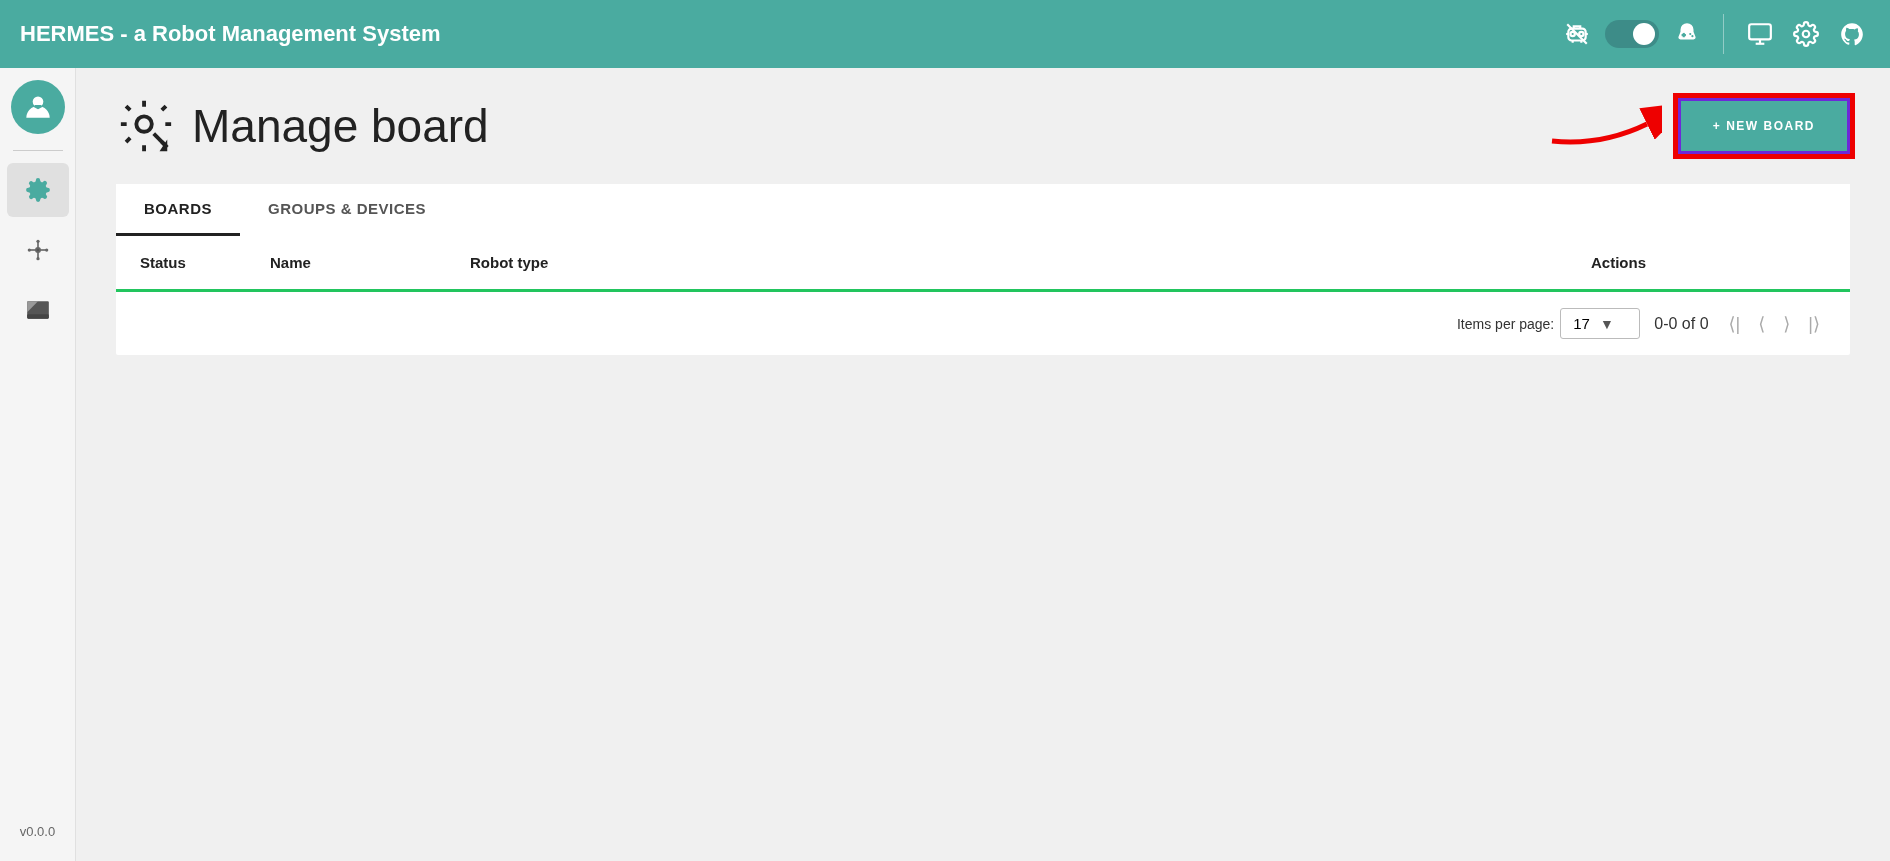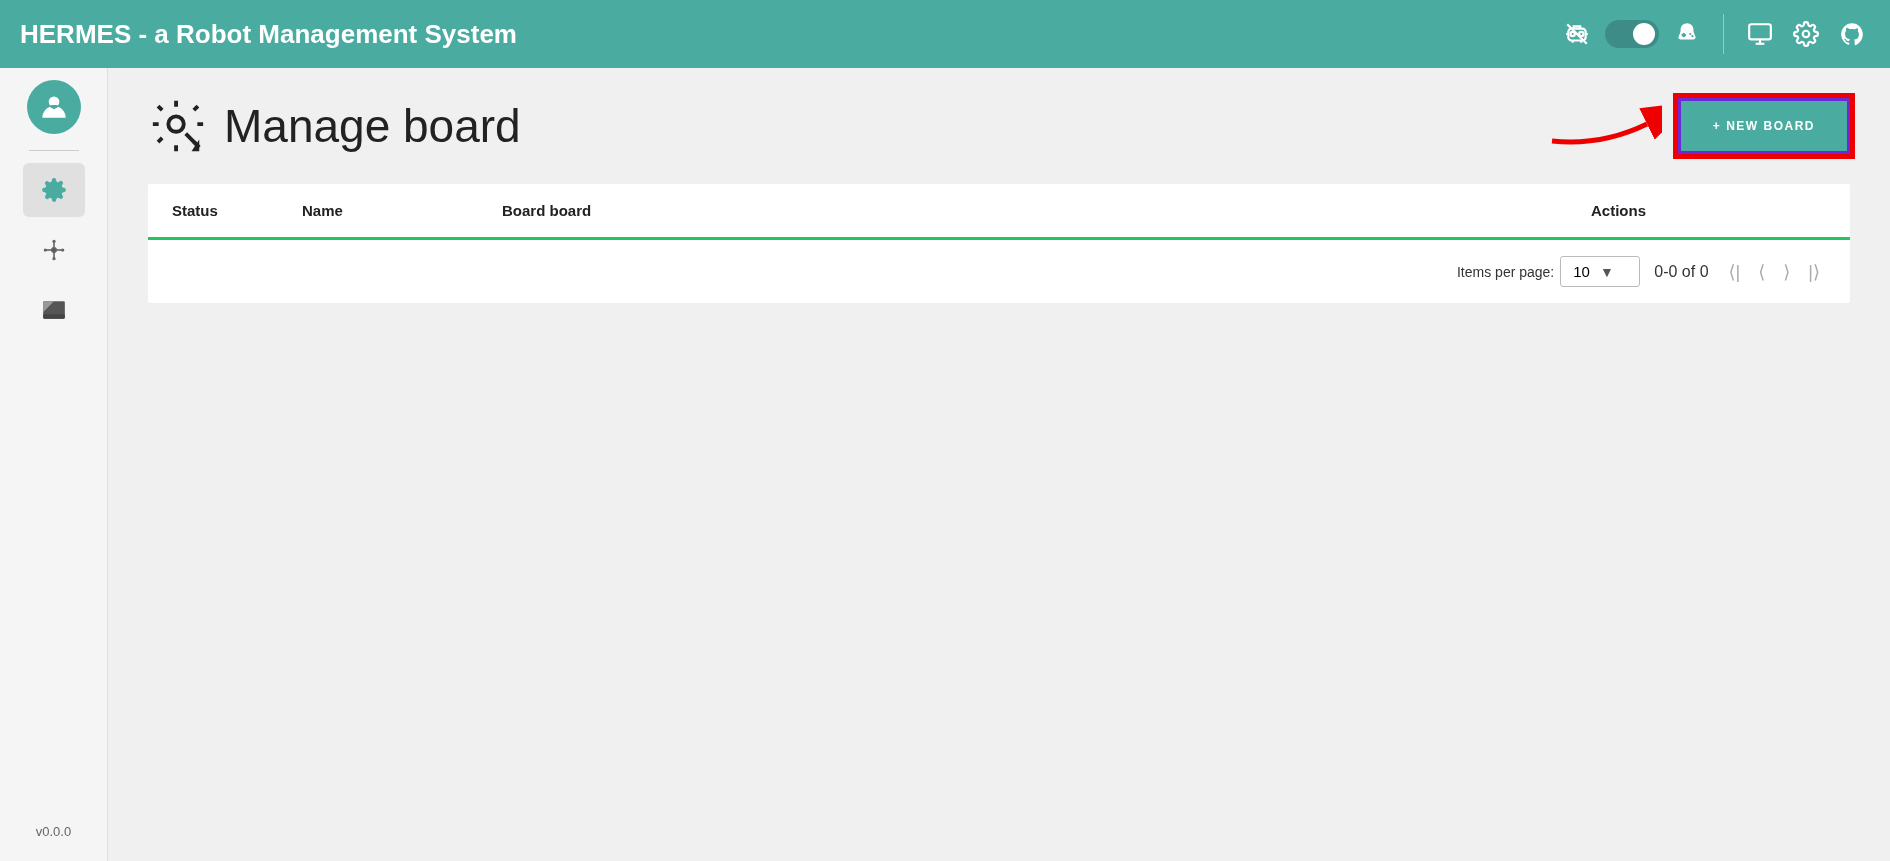--- a/index.html
+++ b/index.html
@@ -9,21 +9,21 @@
     .navbar {
       background: #4aaba0;
       height: 68px;
       display: flex;
       align-items: center;
       padding: 0 20px;
       flex-shrink: 0;
     }
     .navbar-title {
       color: white;
-      font-size: 26px;
+      font-size: 22px;
       font-weight: 600;
       flex: 1;
     }
     .navbar-icons {
       display: flex;
       align-items: center;
       gap: 10px;
     }
     .navbar-icon {
       color: white;
@@ -62,21 +62,21 @@
 
     
     .main-layout {
       display: flex;
       flex: 1;
       overflow: hidden;
     }
 
     
     .sidebar {
-      width: 108px;
+      width: 76px;
       background: #f5f5f5;
       border-right: 1px solid #e0e0e0;
       display: flex;
       flex-direction: column;
       align-items: center;
       padding: 12px 0;
       flex-shrink: 0;
     }
     .sidebar-avatar {
       width: 54px;
@@ -409,33 +409,37 @@
             </marker>
           </defs>
           <path d="M 10,45 Q 60,50 105,28" stroke="#e00" stroke-width="5" fill="none" marker-end="url(#arrowhead)"></path>
         </svg>
         <button class="new-board-btn">+ NEW BOARD</button>
       </div>
     </div>
 
     <div class="table-panel">
 
+      <div class="tabs">
+        <div class="tab active">BOARDS</div>
+        <div class="tab">GROUPS &amp; DEVICES</div>
+      </div>
 
       <div class="table-header">
         <div class="table-header-cell">Status</div>
         <div class="table-header-cell">Name</div>
-        <div class="table-header-cell">Board board</div>
+        <div class="table-header-cell">Robot type</div>
         <div class="table-header-cell" style="text-align:right">Actions</div>
       </div>
 
 
       <div class="table-footer">
         <span class="items-per-page-label">Items per page:</span>
         <div class="items-per-page-select">
-          <span>10</span>
+          <span>17</span>
           <span style="font-size:14px; color:#555;">▼</span>
         </div>
         <span class="pagination-info">0-0 of 0</span>
         <button class="pagination-btn">⟨|</button>
         <button class="pagination-btn">⟨</button>
         <button class="pagination-btn">⟩</button>
         <button class="pagination-btn">|⟩</button>
       </div>
     </div>
   </div>

